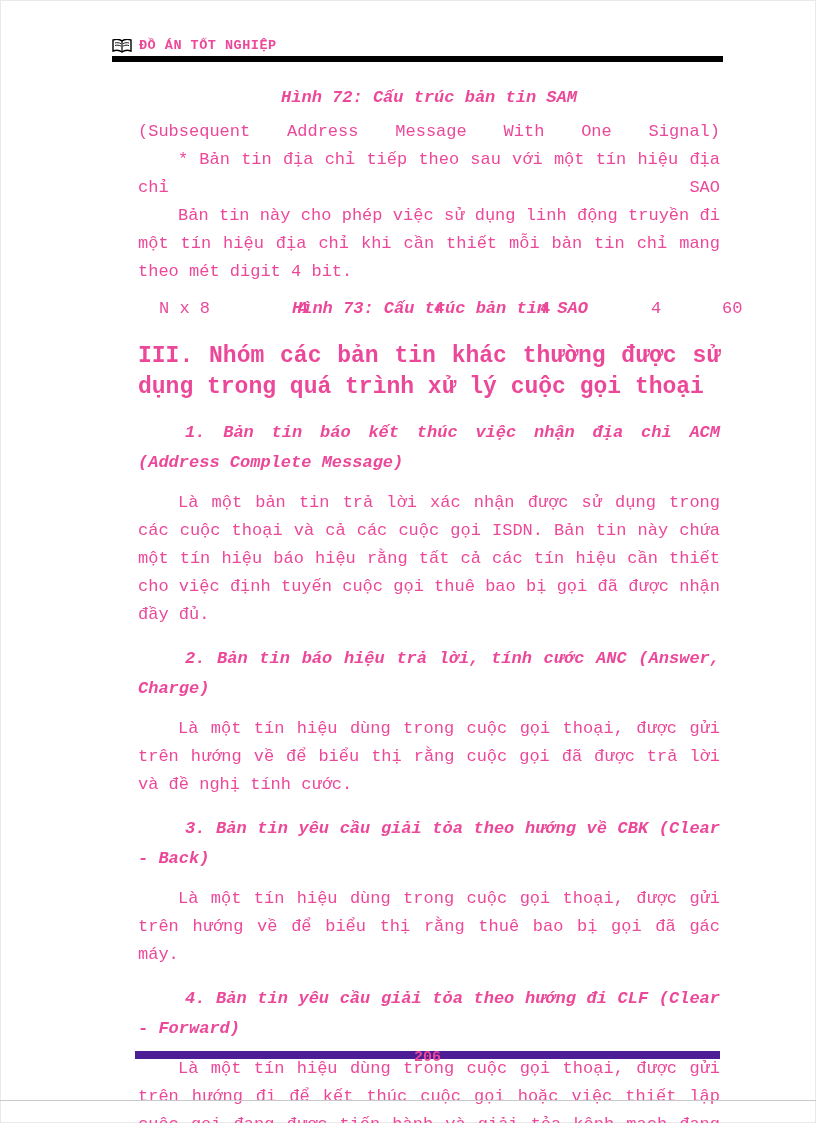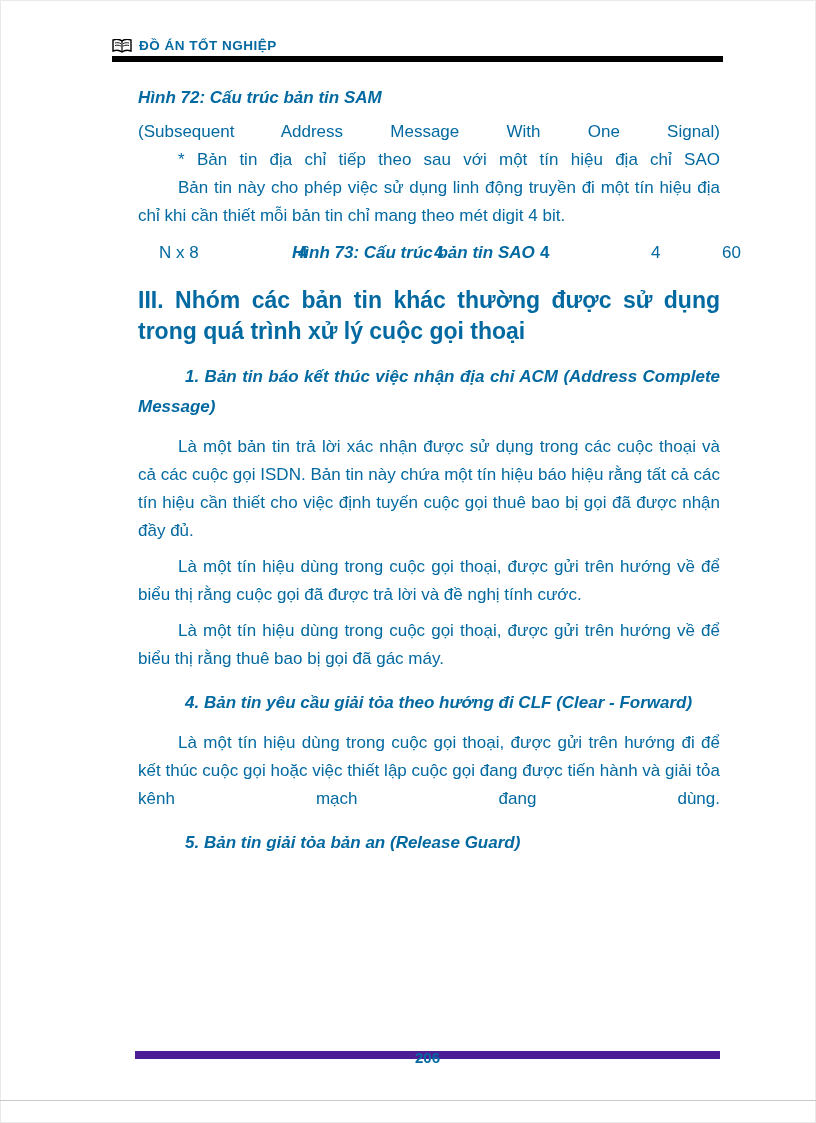--- a/index.html
+++ b/index.html
@@ -1,42 +1,42 @@
 <!DOCTYPE html>
 <html><head>
 <meta charset="utf-8">
 <style>
   * { box-sizing: border-box; }
   html,body { margin:0; padding:0; background:#ffffff; }
   .page {
     position: relative;
     width: 816px; height: 1123px;
     background: #fff;
-    font-family: Liberation Sans, sans-serif;
-    color: #0369a1;
+    font-family: Liberation Mono, monospace;
+    color: #ec4899;
     box-shadow: inset 0 0 0 1px #e9e9e9;
     overflow: hidden;
   }
   
   .header { margin: 38px 93px 0 112px; }
   .header-row { display:flex; align-items:center; gap:7px; }
   .book-icon { width:20px; height:14px; flex:0 0 auto; }
   .header-title {
     font-size: 13.5px; font-weight: bold; letter-spacing: .5px;
     white-space: nowrap;
   }
   .double-rule {
     margin-top: 3px; height: 2px;
     border-top: 2px solid #000;
     border-bottom: 4px solid #000;
   }
   
   .content { margin: 22px 96px 0 138px; font-size:17px; line-height:28px; }
   .fig-caption-center {
-    text-align:left; font-weight:bold; font-style:italic;
+    text-align:center; font-weight:bold; font-style:italic;
     margin: 0 0 6px 0;
   }
   .para {
     margin: 0; text-align: justify; text-indent: 40px;
   }
   .line-spread { text-align: justify; text-align-last: justify; }
   .spread-last { text-align-last: justify; }
   .indent { text-indent: 40px; }
   
   table.msg-table {
@@ -123,22 +123,24 @@
       <span class="fig73-caption">Hình 73: Cấu trúc bản tin SAO</span>
       <span class="val-4">4</span>
       <span class="val-40">60</span>
     </div>
 
     <p class="section-heading">III. Nhóm các bản tin khác thường được sử dụng trong quá trình xử lý cuộc gọi thoại</p>
 
     <p class="item-heading">1. Bản tin báo kết thúc việc nhận địa chỉ ACM (Address Complete Message)</p>
     <p class="para item-body">Là một bản tin trả lời xác nhận được sử dụng trong các cuộc thoại và cả các cuộc gọi ISDN. Bản tin này chứa một tín hiệu báo hiệu rằng tất cả các tín hiệu cần thiết cho việc định tuyến cuộc gọi thuê bao bị gọi đã được nhận đầy đủ.</p>
 
+    <p class="item-heading">2. Bản tin báo hiệu trả lời, tính cước ANC (Answer, Charge)</p>
     <p class="para item-body">Là một tín hiệu dùng trong cuộc gọi thoại, được gửi trên hướng về để biểu thị rằng cuộc gọi đã được trả lời và đề nghị tính cước.</p>
 
+    <p class="item-heading">3. Bản tin yêu cầu giải tỏa theo hướng về CBK (Clear - Back)</p>
     <p class="para item-body">Là một tín hiệu dùng trong cuộc gọi thoại, được gửi trên hướng về để biểu thị rằng thuê bao bị gọi đã gác máy.</p>
 
     <p class="item-heading">4. Bản tin yêu cầu giải tỏa theo hướng đi CLF (Clear - Forward)</p>
     <p class="para item-body spread-last">Là một tín hiệu dùng trong cuộc gọi thoại, được gửi trên hướng đi để kết thúc cuộc gọi hoặc việc thiết lập cuộc gọi đang được tiến hành và giải tỏa kênh mạch đang dùng.</p>
 
     <p class="item-heading">5. Bản tin giải tỏa bản an (Release Guard)</p>
 
   </div>
 
   <div class="footer">

